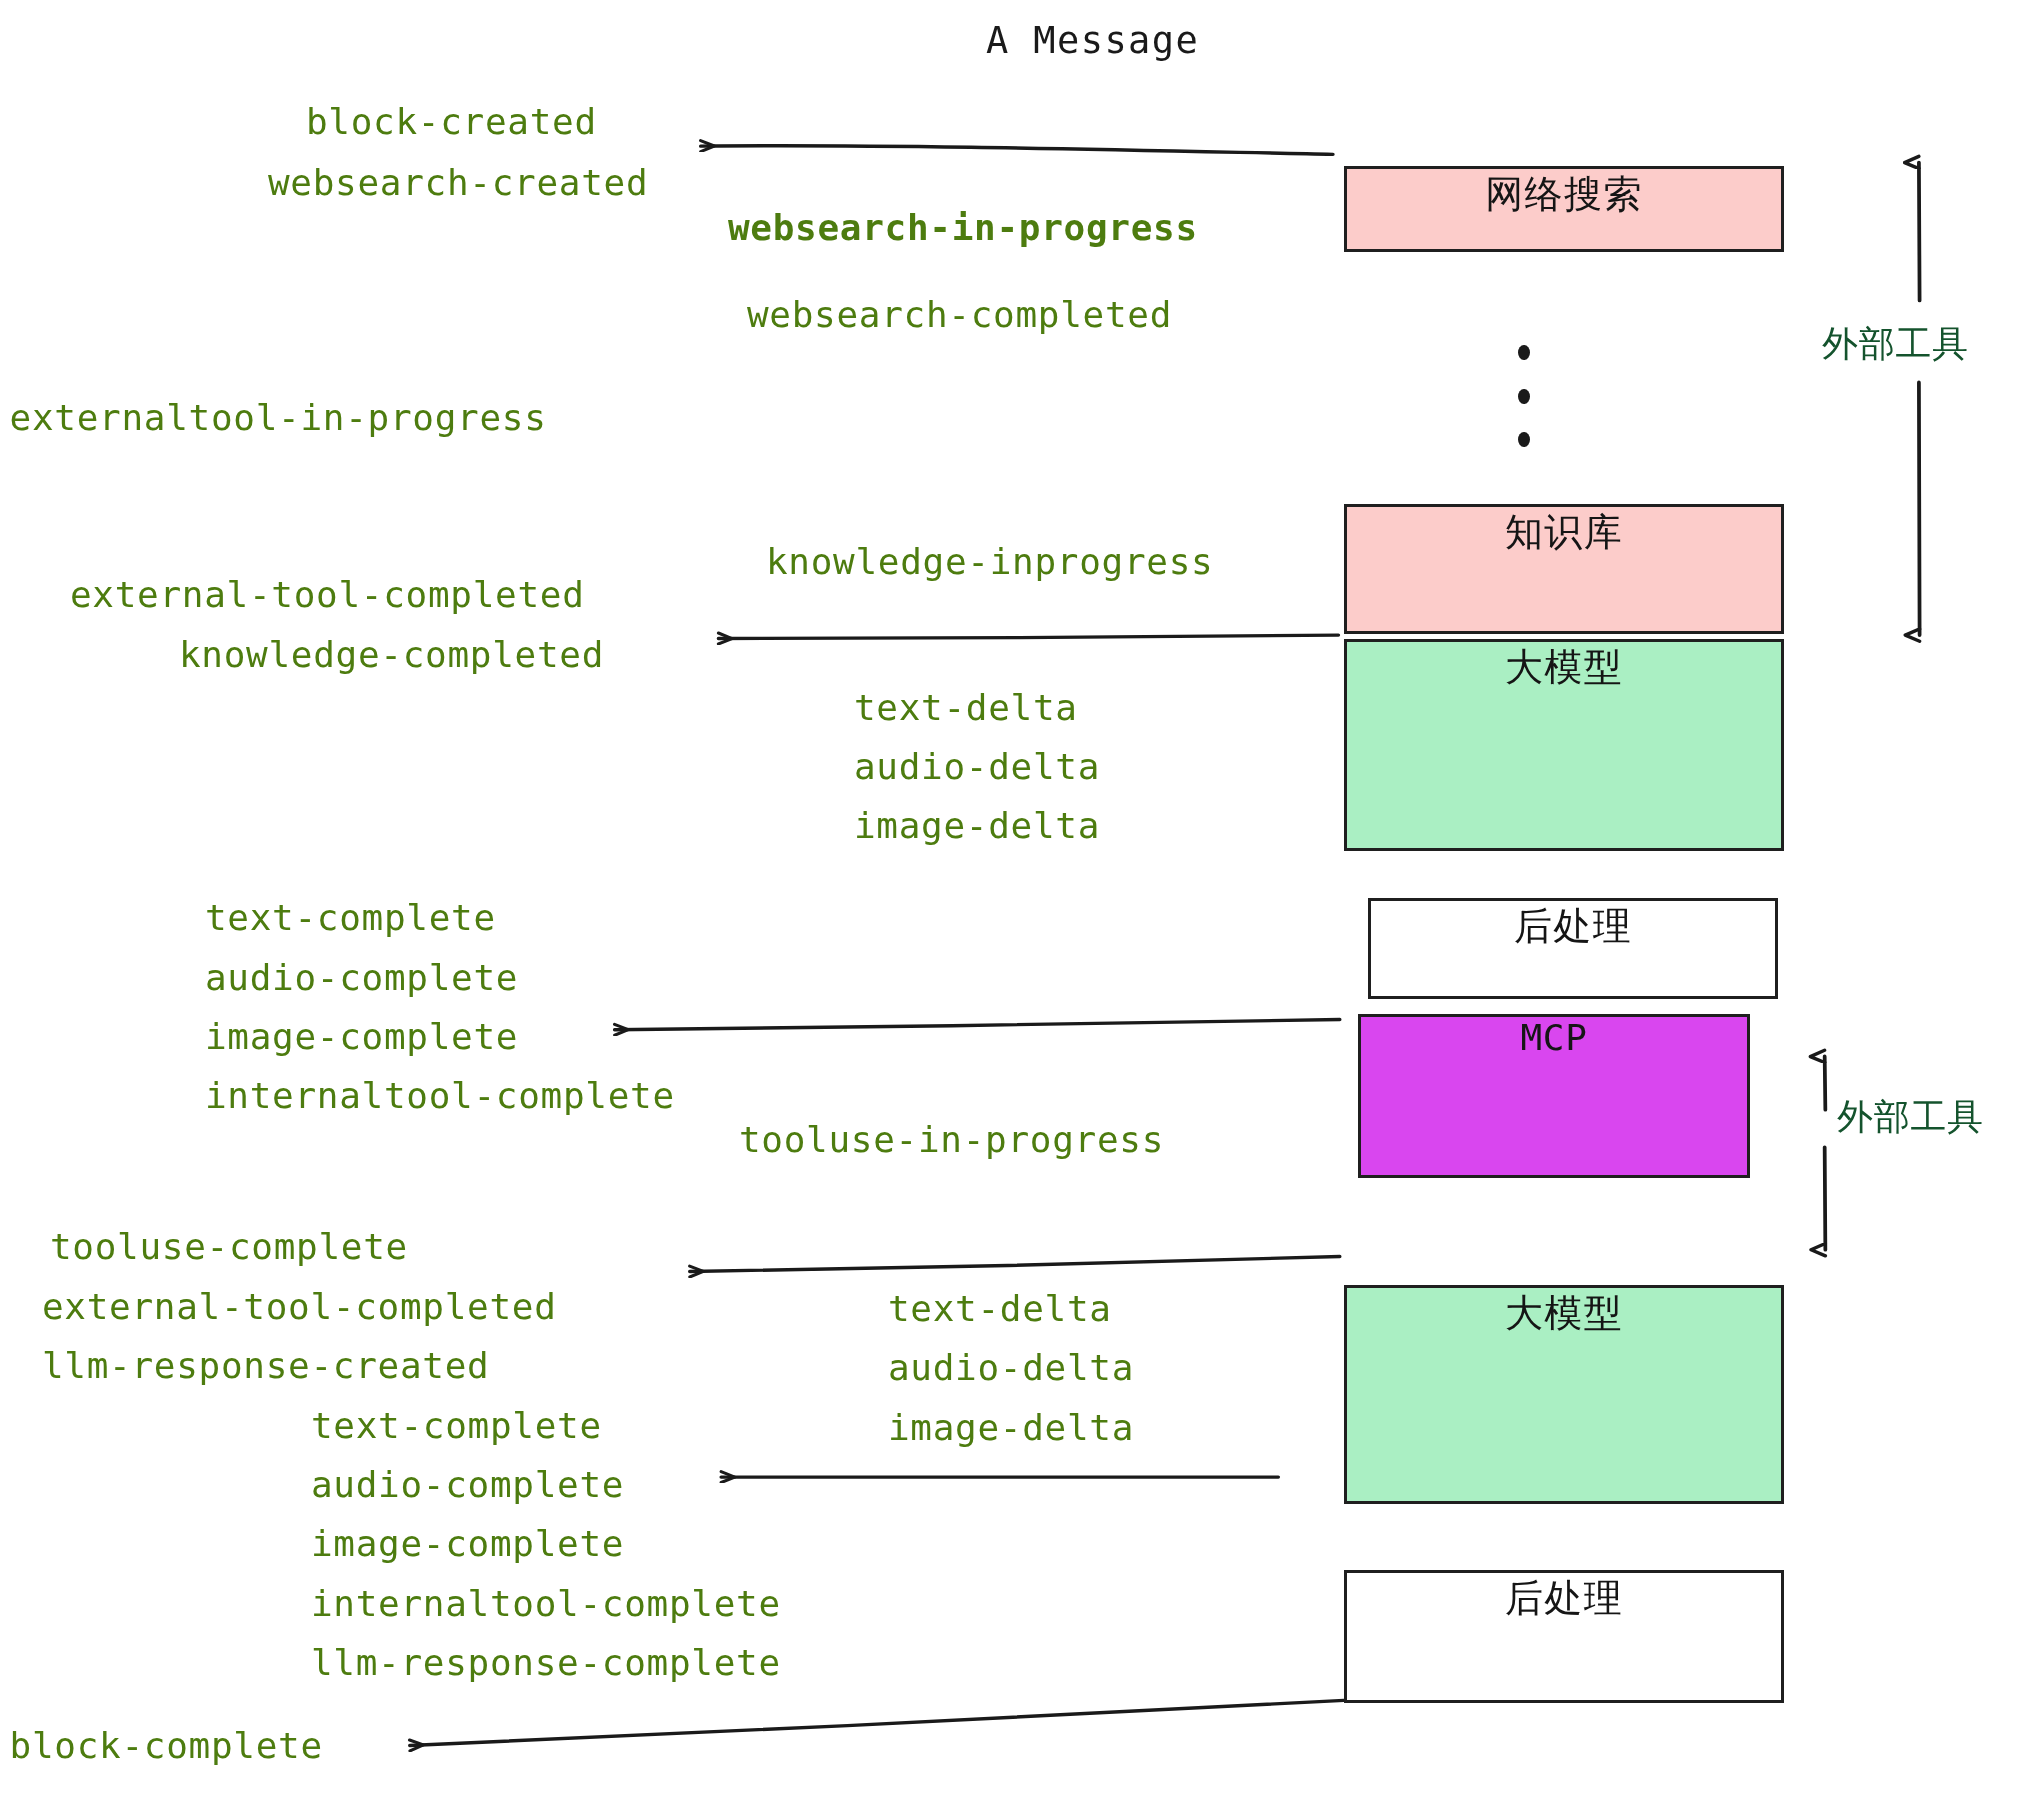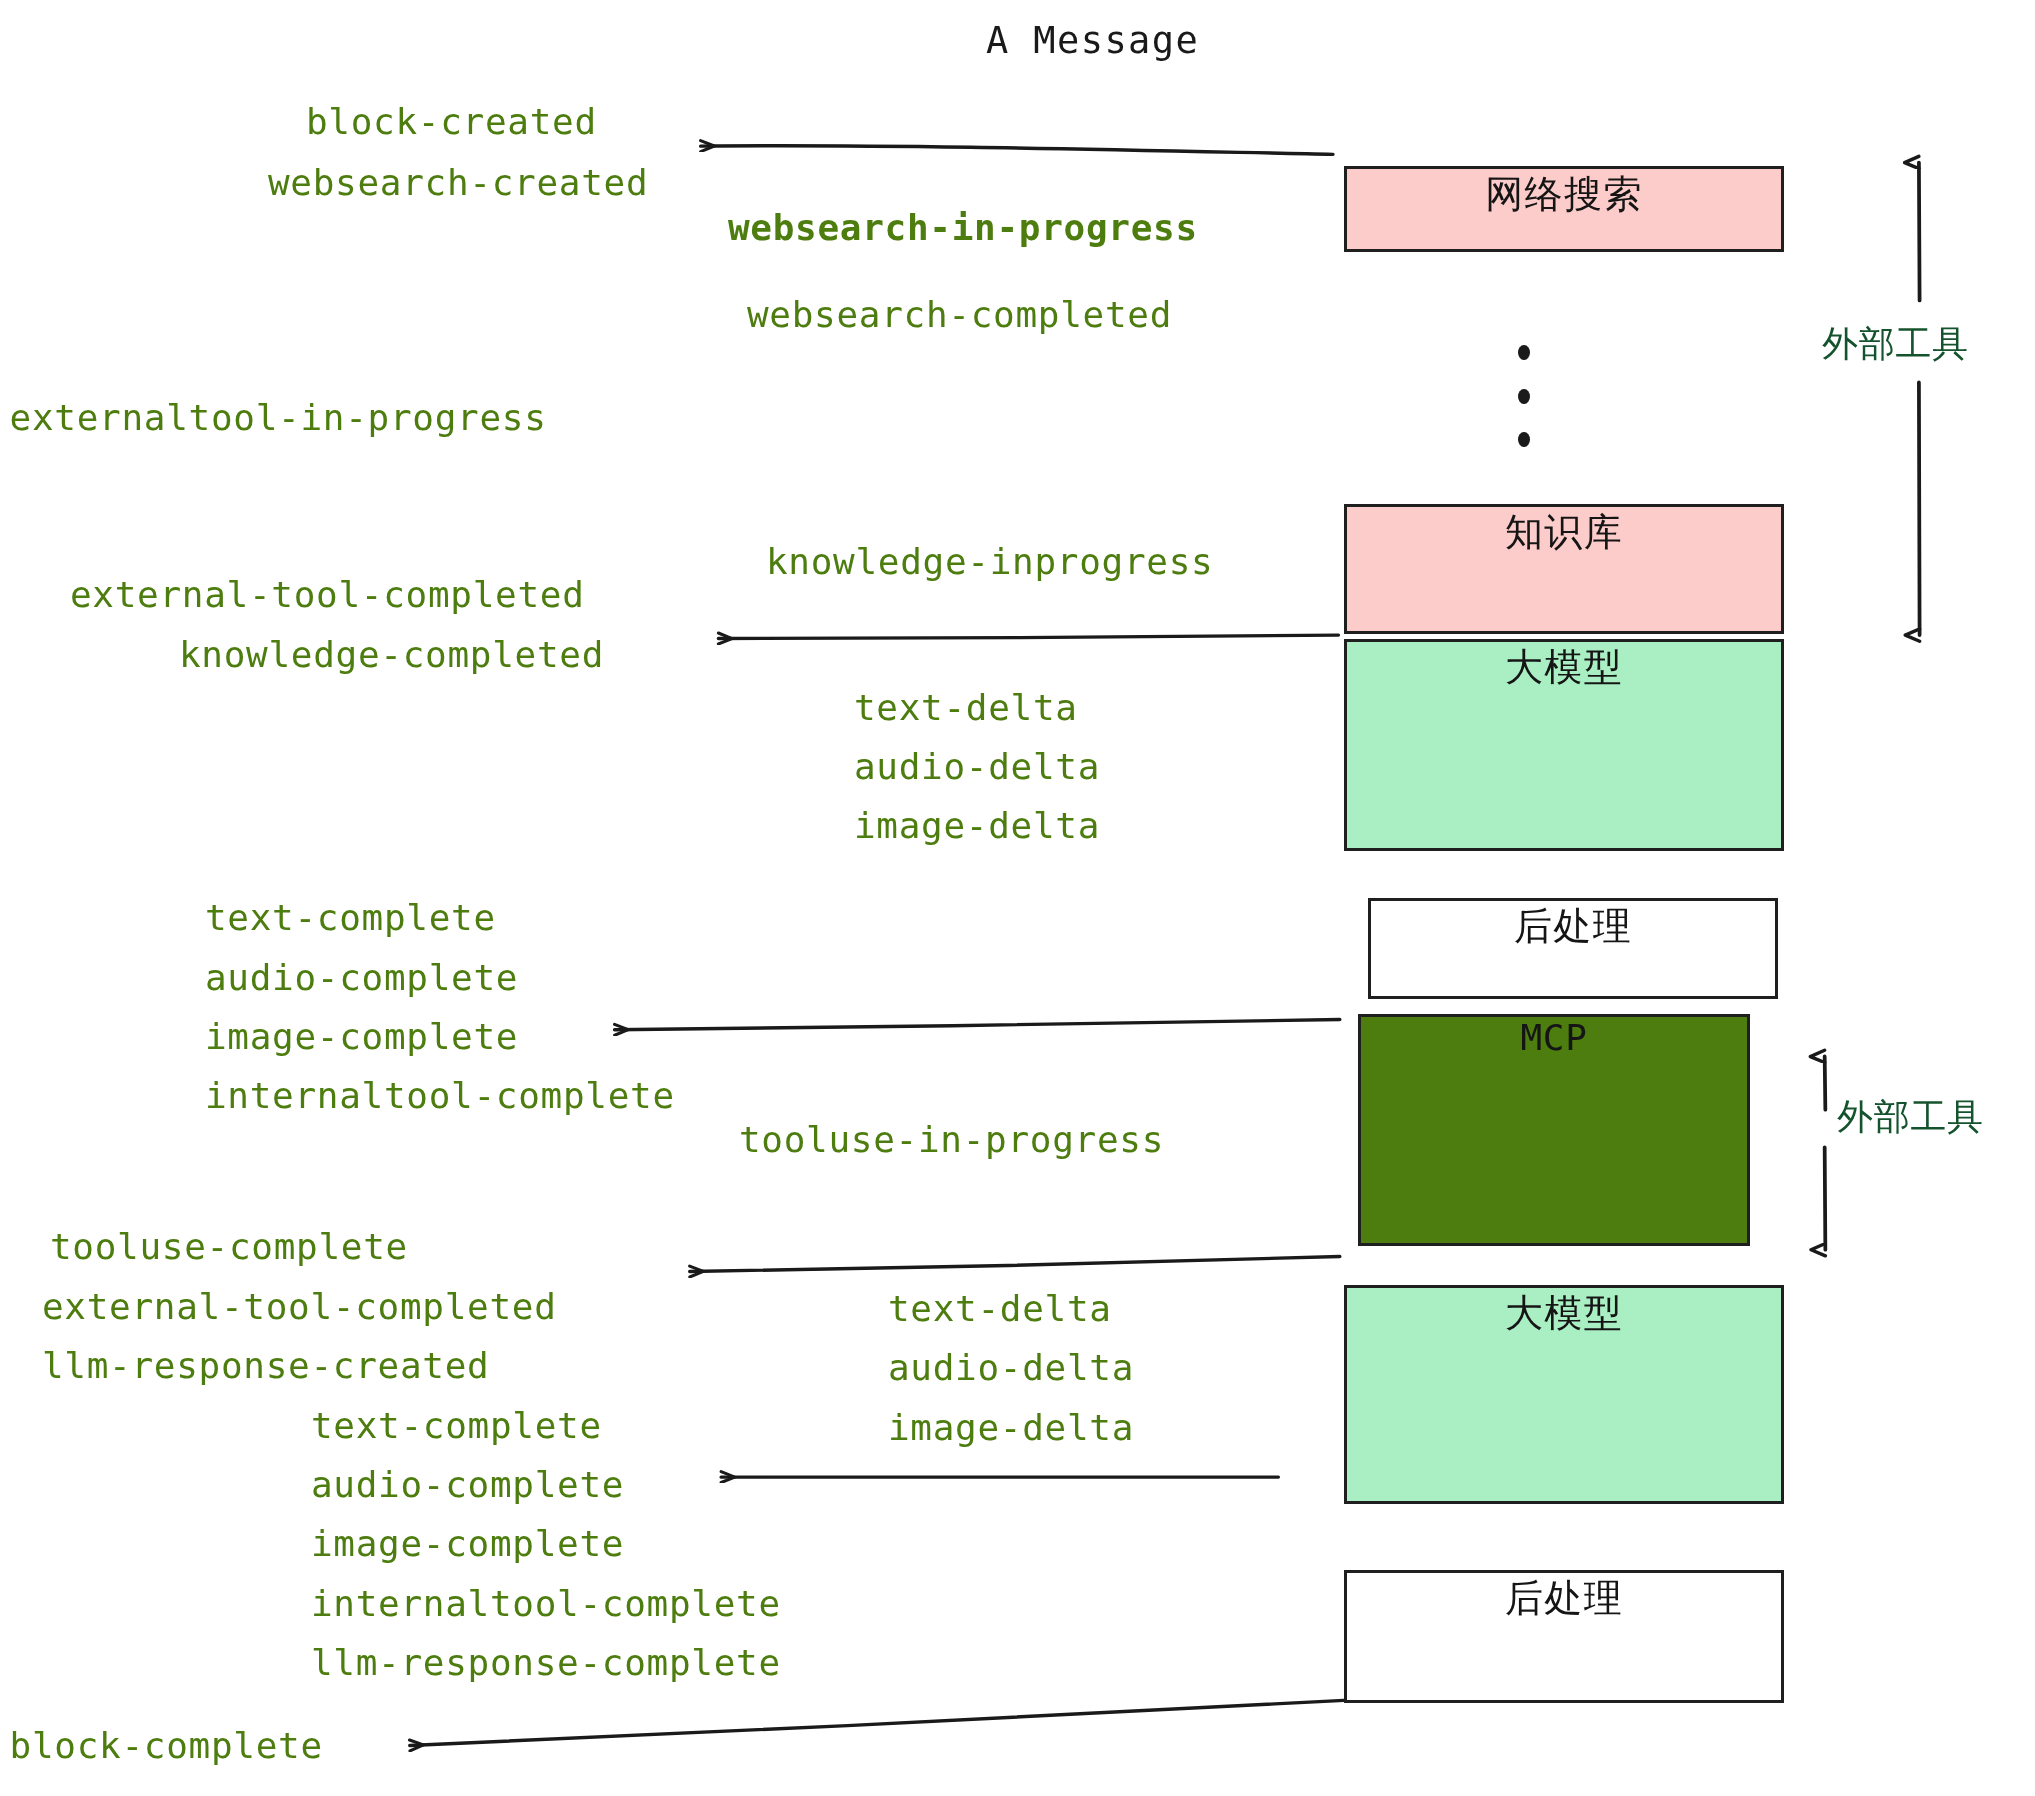--- a/index.html
+++ b/index.html
@@ -132,21 +132,21 @@
   </div>
 
   <div class="node" style="left:1344px; top:639px; width:440px; height:212px; background:#aaefc3;">
     <span>大模型</span>
   </div>
 
   <div class="node" style="left:1368px; top:898px; width:410px; height:101px; background:#ffffff;">
     <span>后处理</span>
   </div>
 
-  <div class="node mono" style="left:1358px; top:1014px; width:392px; height:232px; background:#4d7c0f;">
+  <div class="node mono" style="left:1358px; top:1014px; width:392px; height:164px; background:#d946ef;">
     <span>MCP</span>
   </div>
 
   <div class="node" style="left:1344px; top:1285px; width:440px; height:219px; background:#aaefc3;">
     <span>大模型</span>
   </div>
 
   <div class="node" style="left:1344px; top:1570px; width:440px; height:133px; background:#ffffff;">
     <span>后处理</span>
   </div>

